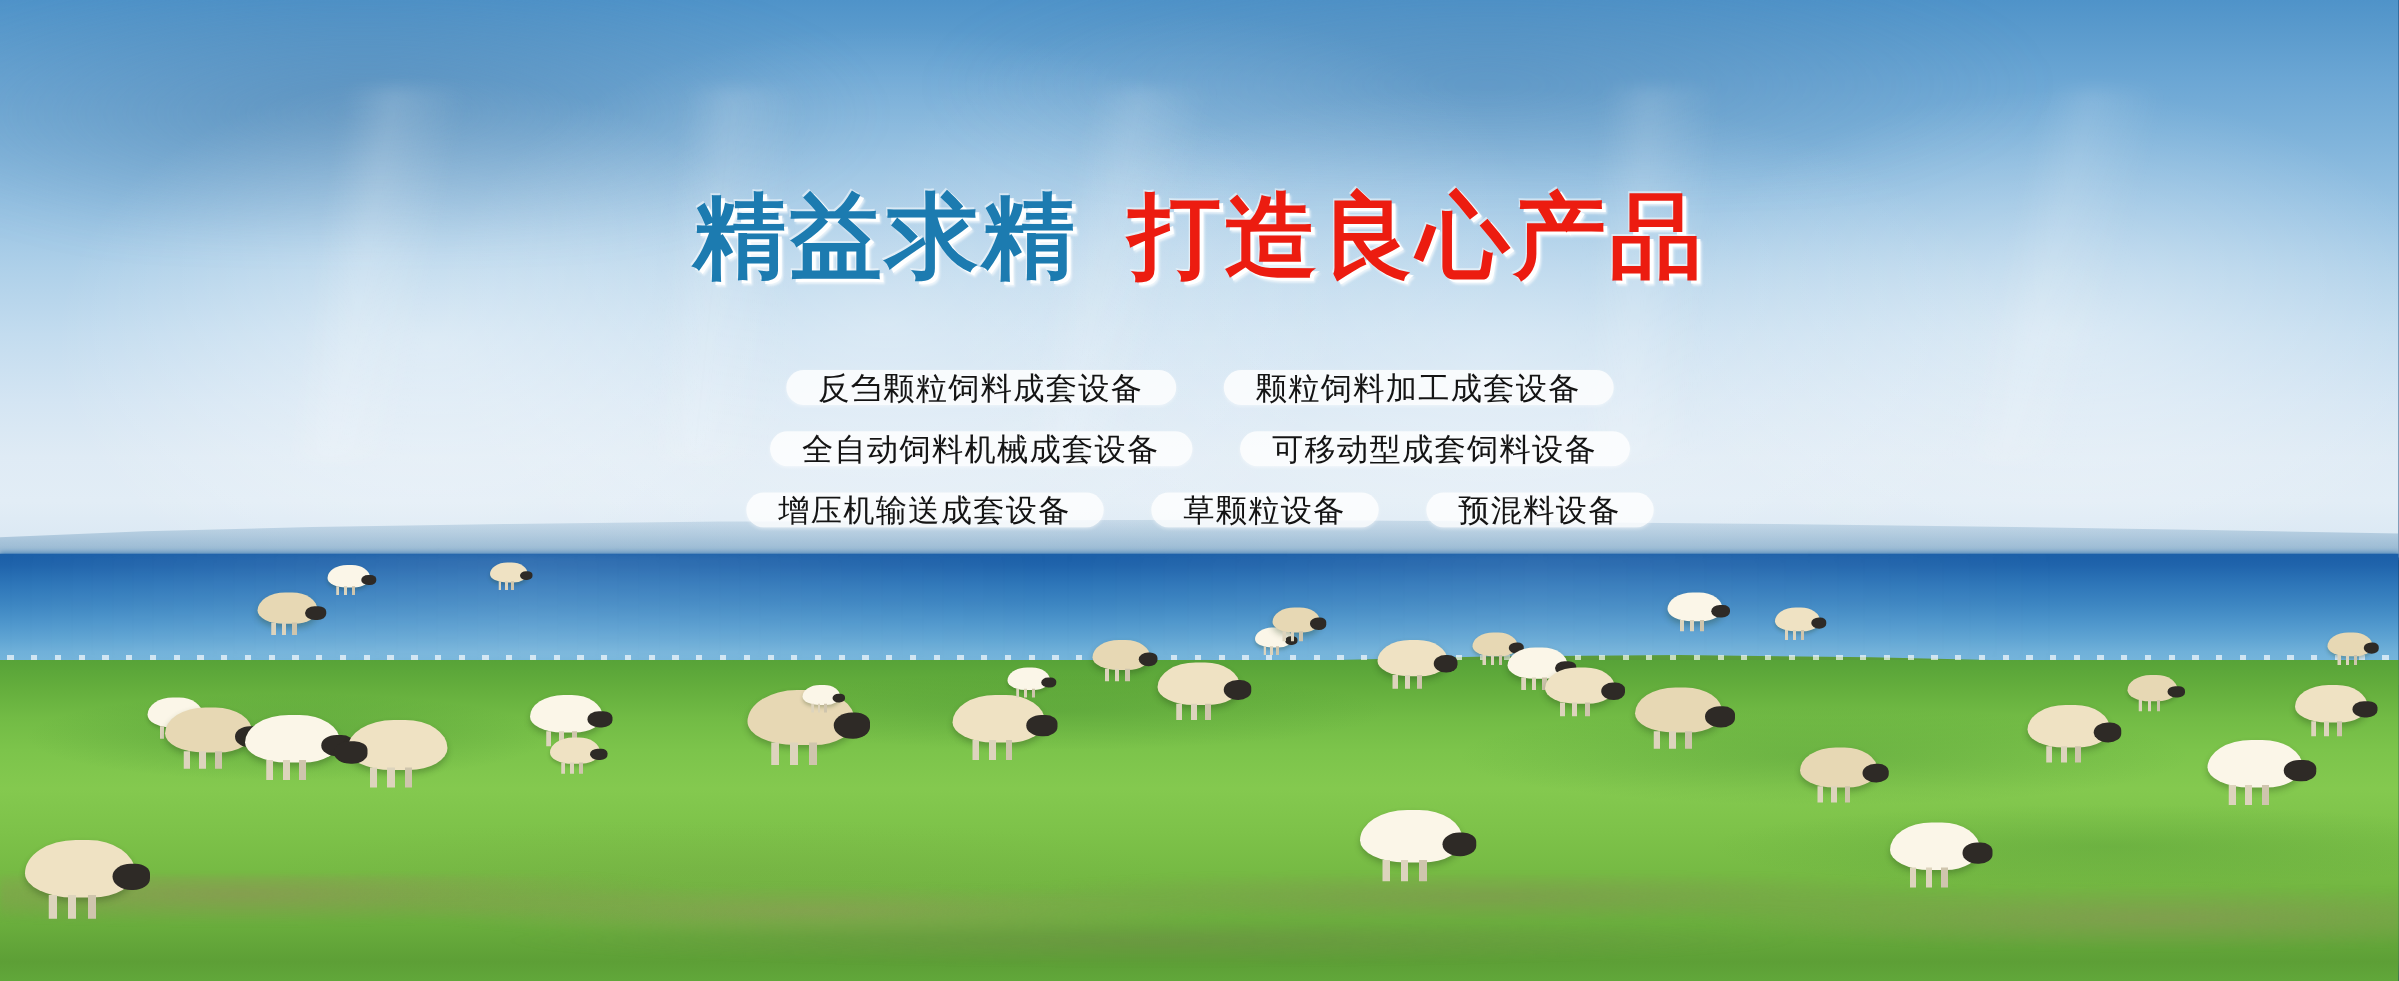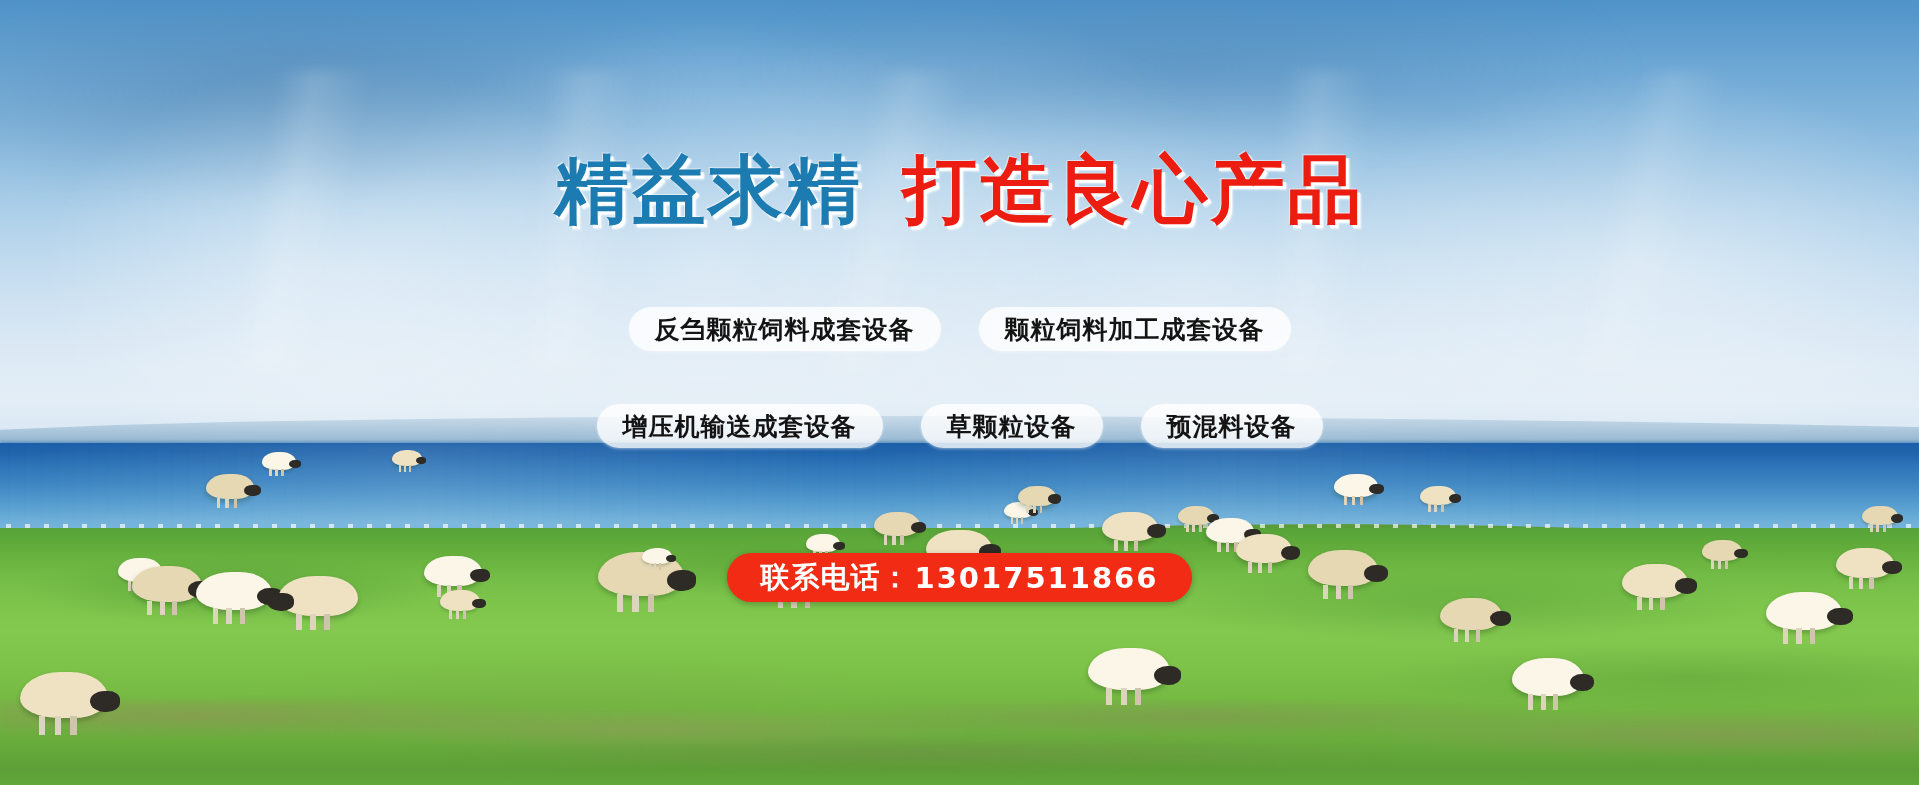--- a/index.html
+++ b/index.html
@@ -222,34 +222,33 @@
   .pill-row {
     display:flex;
     justify-content:center;
     align-items:center;
     gap:38px;
     margin-bottom:21px;
   }
   .pill {
     background:rgba(255,255,255,0.80);
     border-radius:26px;
-    height:44px;
+    height:28px;
     display:flex;
     align-items:center;
     justify-content:center;
     padding:0 26px;
     font-size:25px;
-    font-weight:700;
+    font-weight:400;
     color:#141414;
     letter-spacing:1px;
     white-space:nowrap;
     font-family:"DejaVu Sans","Liberation Sans",sans-serif;
     box-shadow:0 1px 3px rgba(255,255,255,0.45);
     cursor:pointer;
-    margin-top:11px;
   }
 
   
   .phone-cta {
     position:absolute;
     left:50%;
     transform:translateX(-50%);
     top:553px;
     background:#f22b14;
     border-radius:28px;
@@ -328,28 +327,26 @@
   </div>
 
   <div class="pill-rows">
 
     <div class="pill-row">
       <div class="pill">反刍颗粒饲料成套设备</div>
       <div class="pill">颗粒饲料加工成套设备</div>
     </div>
 
     <div class="pill-row">
+      <div class="pill">全自动饲料机械成套设备</div>
+      <div class="pill">可移动型成套饲料设备</div>
     </div>
 
     <div class="pill-row">
       <div class="pill">增压机输送成套设备</div>
       <div class="pill">草颗粒设备</div>
       <div class="pill">预混料设备</div>
     </div>
 
   </div>
 
-  <div class="phone-cta">
-    <span>联系电话：</span>
-      <span class="num">13017511866</span>
-  </div>
 
 </div>
 
 </body></html>

